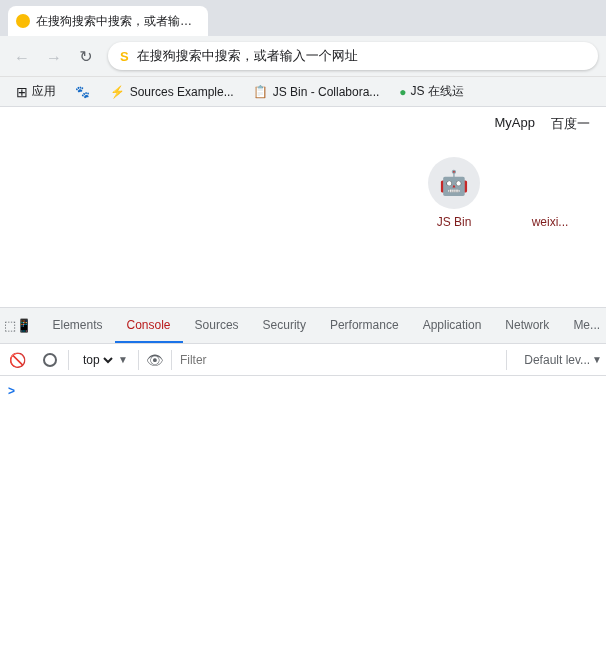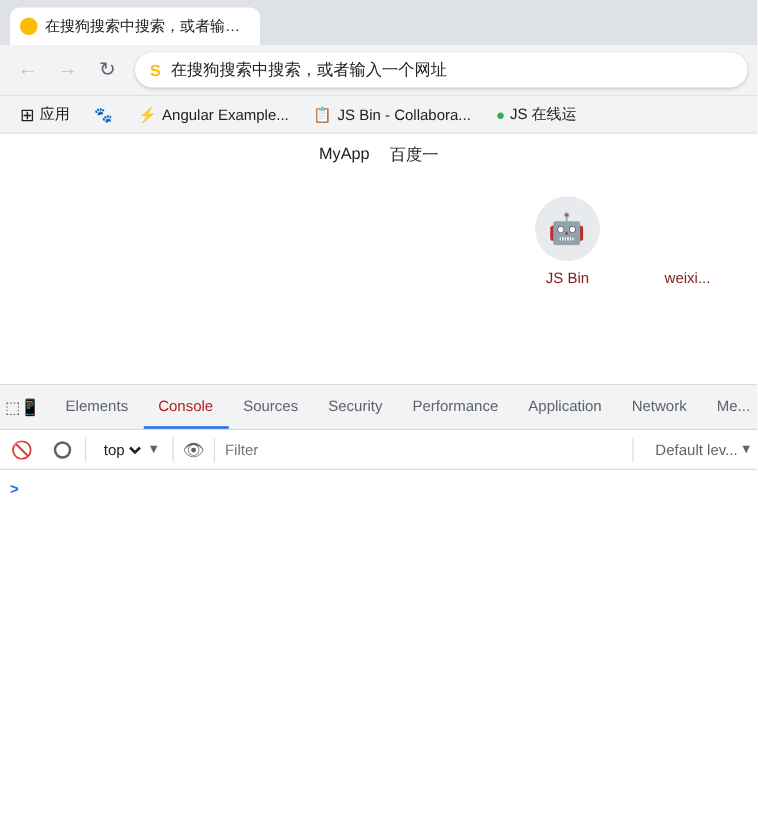--- a/index.html
+++ b/index.html
@@ -24,21 +24,21 @@
     .address-text { flex: 1; font-size: 13px; color: #202124; overflow: hidden; white-space: nowrap; }
 
     
     .bookmarks-bar { display: flex; align-items: center; height: 30px; padding: 0 8px; gap: 4px; border-top: 1px solid #e0e0e0; background: #f1f3f4; overflow: hidden; }
     .bookmark-item { display: flex; align-items: center; gap: 4px; padding: 2px 8px; border-radius: 4px; font-size: 12px; color: #202124; white-space: nowrap; cursor: pointer; }
 
     
     .page-content { background: #fff; position: relative; overflow: hidden; }
 
     
-    .page-links { display: flex; justify-content: center; padding: 8px 16px; gap: 16px; }
+    .page-links { display: flex; justify-content: flex-end; padding: 8px 16px; gap: 16px; }
     .page-link { font-size: 13px; color: #202124; text-decoration: none; cursor: pointer; }
 
     
     .card-area { display: flex; padding: 16px; gap: 16px; }
     .card { width: 80px; display: flex; flex-direction: column; align-items: center; gap: 6px; }
     .card-icon { width: 52px; height: 52px; border-radius: 50%; background: #e8eaed; display: flex; align-items: center; justify-content: center; font-size: 24px; }
     .card-label { font-size: 12px; color: #7f1d1d; text-align: center; }
 
     
     .devtools { border-top: 1px solid #dadce0; background: #fff; }
@@ -96,21 +96,21 @@
   <div class="bookmarks-bar">
     <div class="bookmark-item">
       <span style="font-size:14px;">⊞</span>
       <span>应用</span>
     </div>
     <div class="bookmark-item">
       <span style="font-size:12px;">🐾</span>
     </div>
     <div class="bookmark-item">
       <span style="color:#e40; font-size:12px;">⚡</span>
-      <span>Angular Example...</span>
+      <span>Sources Example...</span>
     </div>
     <div class="bookmark-item">
       <span style="font-size:12px;">📋</span>
       <span>JS Bin - Collabora...</span>
     </div>
     <div class="bookmark-item">
       <span style="color:#34a853; font-size:12px;">●</span>
       <span>JS 在线运</span>
     </div>
   </div>

